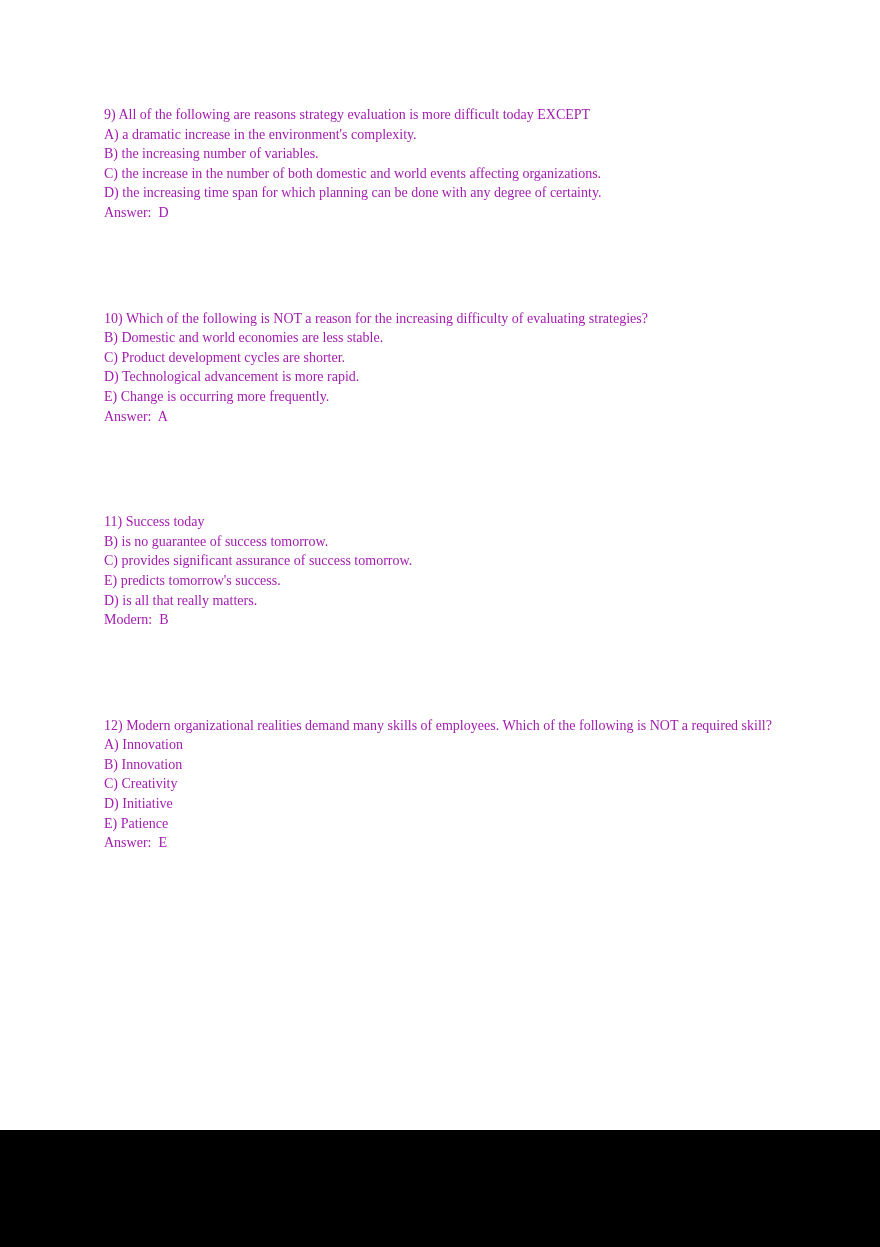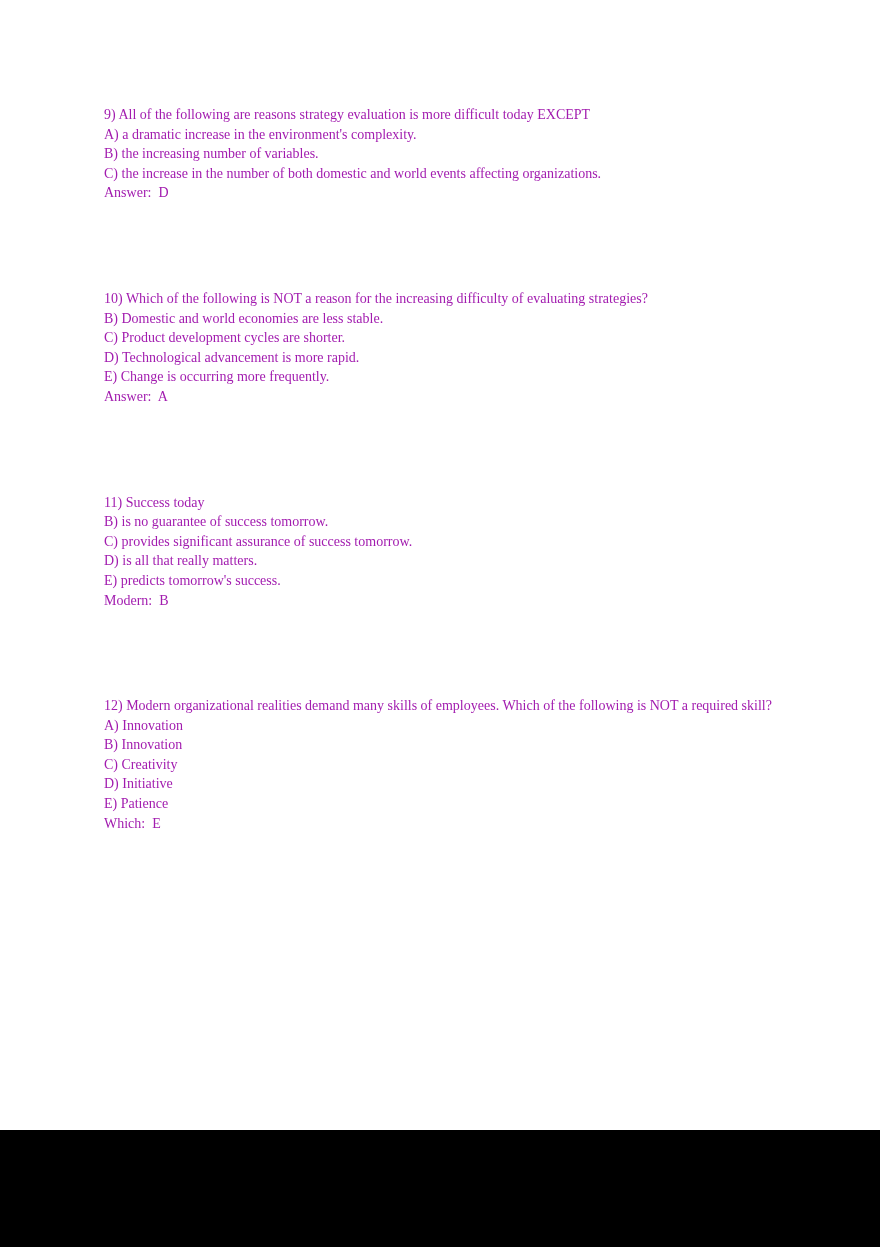--- a/index.html
+++ b/index.html
@@ -47,47 +47,48 @@
 <body>
 
 <div class="page">
   <div class="content">
 
     <section class="question-block">
       <p class="line question-text">9) All of the following are reasons strategy evaluation is more difficult today EXCEPT</p>
       <p class="line option">A) a dramatic increase in the environment's complexity.</p>
       <p class="line option">B) the increasing number of variables.</p>
       <p class="line option">C) the increase in the number of both domestic and world events affecting organizations.</p>
+      <p class="line option">D) the increasing time span for which planning can be done with any degree of certainty.</p>
       <p class="line answer-line">Answer:  D</p>
     </section>
 
     <section class="question-block">
       <p class="line question-text">10) Which of the following is NOT a reason for the increasing difficulty of evaluating strategies?</p>
       <p class="line option">B) Domestic and world economies are less stable.</p>
       <p class="line option">C) Product development cycles are shorter.</p>
       <p class="line option">D) Technological advancement is more rapid.</p>
       <p class="line option">E) Change is occurring more frequently.</p>
       <p class="line answer-line">Answer:  A</p>
     </section>
 
     <section class="question-block">
       <p class="line question-text">11) Success today</p>
       <p class="line option">B) is no guarantee of success tomorrow.</p>
       <p class="line option">C) provides significant assurance of success tomorrow.</p>
+      <p class="line option">E) predicts tomorrow's success.</p>
       <p class="line option">D) is all that really matters.</p>
-      <p class="line option">E) predicts tomorrow's success.</p>
       <p class="line answer-line">Modern:  B</p>
     </section>
 
     <section class="question-block">
       <p class="line question-text">12) Modern organizational realities demand many skills of employees. Which of the following is NOT a required skill?</p>
       <p class="line option">A) Innovation</p>
       <p class="line option">B) Innovation</p>
       <p class="line option">C) Creativity</p>
       <p class="line option">D) Initiative</p>
       <p class="line option">E) Patience</p>
-      <p class="line answer-line">Which:  E</p>
+      <p class="line answer-line">Answer:  E</p>
     </section>
 
   </div>
 
   <div class="footer-bar"></div>
 </div>
 
 </body></html>

